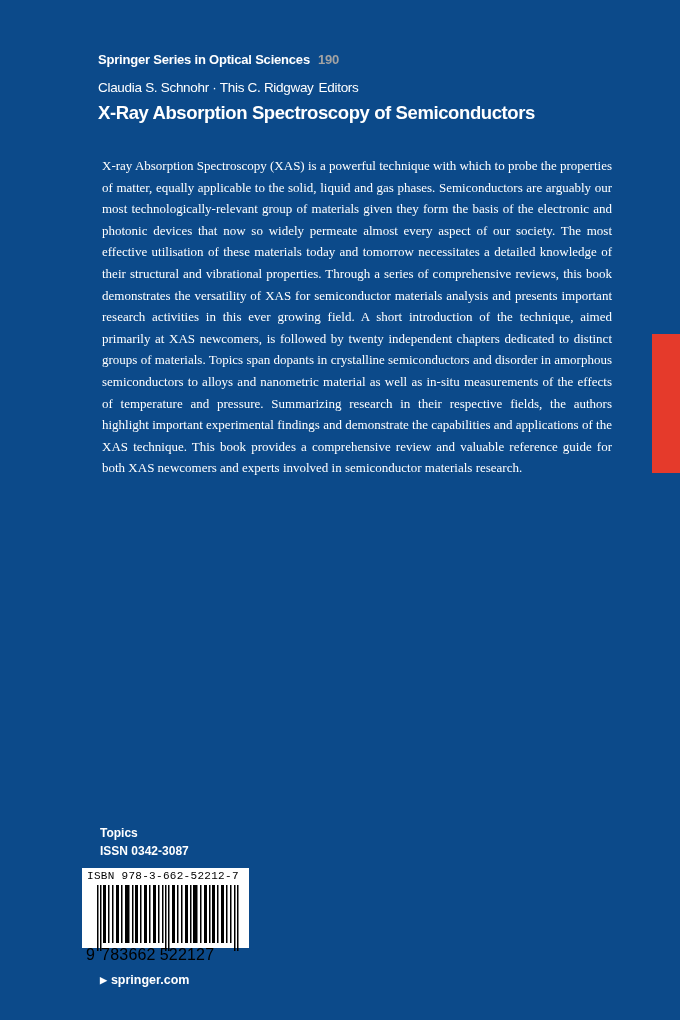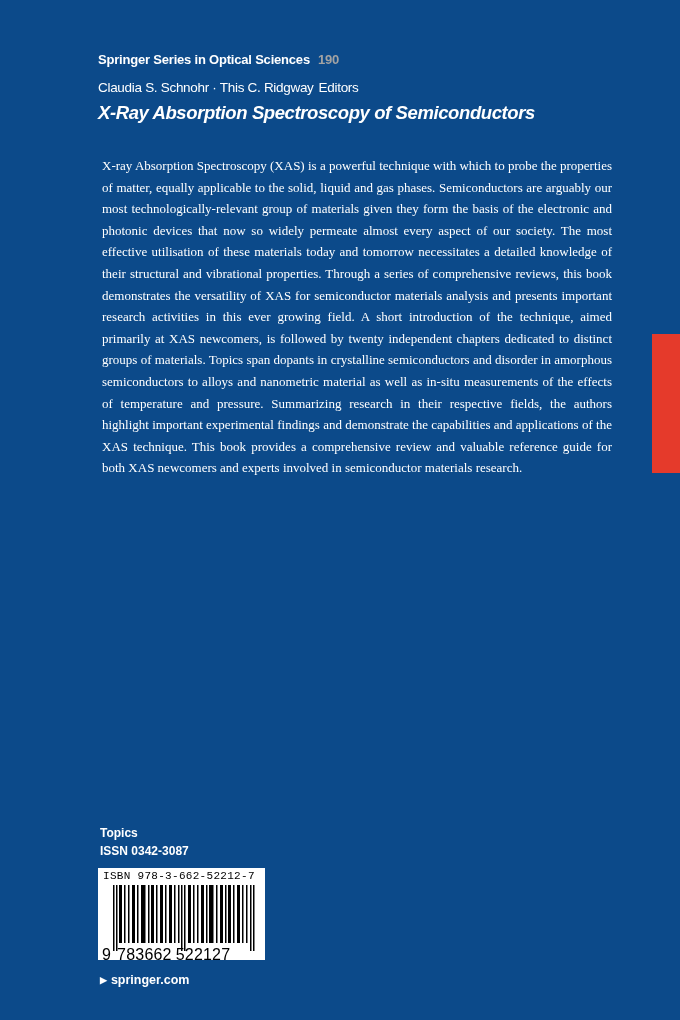--- a/index.html
+++ b/index.html
@@ -16,38 +16,38 @@
     font-family: "Liberation Sans", sans-serif;
   }
   .series .num { color: #a3a3a3; margin-left: 8px; }
   .editors {
     position: absolute; left: 98px; top: 80px;
     font-size: 13.5px; letter-spacing: -0.3px;
   }
   .editors .role { margin-left: 5px; }
   .title {
     position: absolute; left: 98px; top: 102px;
-    font-size: 18.5px; font-weight: bold; letter-spacing: -0.4px; font-style: italic;
+    font-size: 18.5px; font-weight: bold; letter-spacing: -0.4px;
   }
   .abstract {
     position: absolute; left: 102px; top: 155px; width: 510px;
     font-family: "Liberation Serif", serif;
     font-size: 13px; line-height: 21.6px;
     text-align: justify; hyphens: none;
   }
   .red-tab {
     position: absolute; left: 652px; top: 334px; width: 28px; height: 139px;
     background: #e53a2b;
   }
   .subject {
     position: absolute; left: 100px; top: 824px;
     font-size: 12px; font-weight: bold; line-height: 18px;
   }
   .barcode-box {
-    position: absolute; left: 98px; top: 868px; width: 167px; height: 92px;
+    position: absolute; left: 82px; top: 868px; width: 167px; height: 80px;
     background: #ffffff; color: #000;
   }
   .isbn-text {
     position: absolute; left: 5px; top: 2px;
     font-family: "Liberation Mono", monospace; font-size: 11px; letter-spacing: 0.3px;
   }
   .bars {
     position: absolute; left: 15px; top: 17px; width: 143px; height: 66px;
   }
   .bar-digits {

